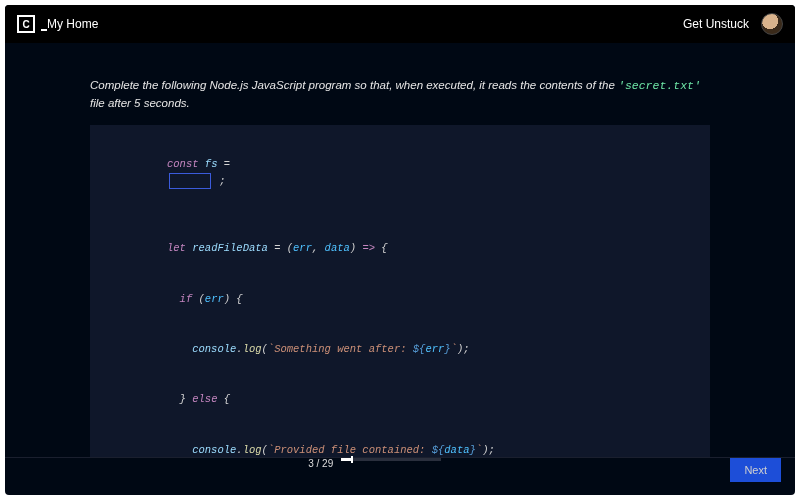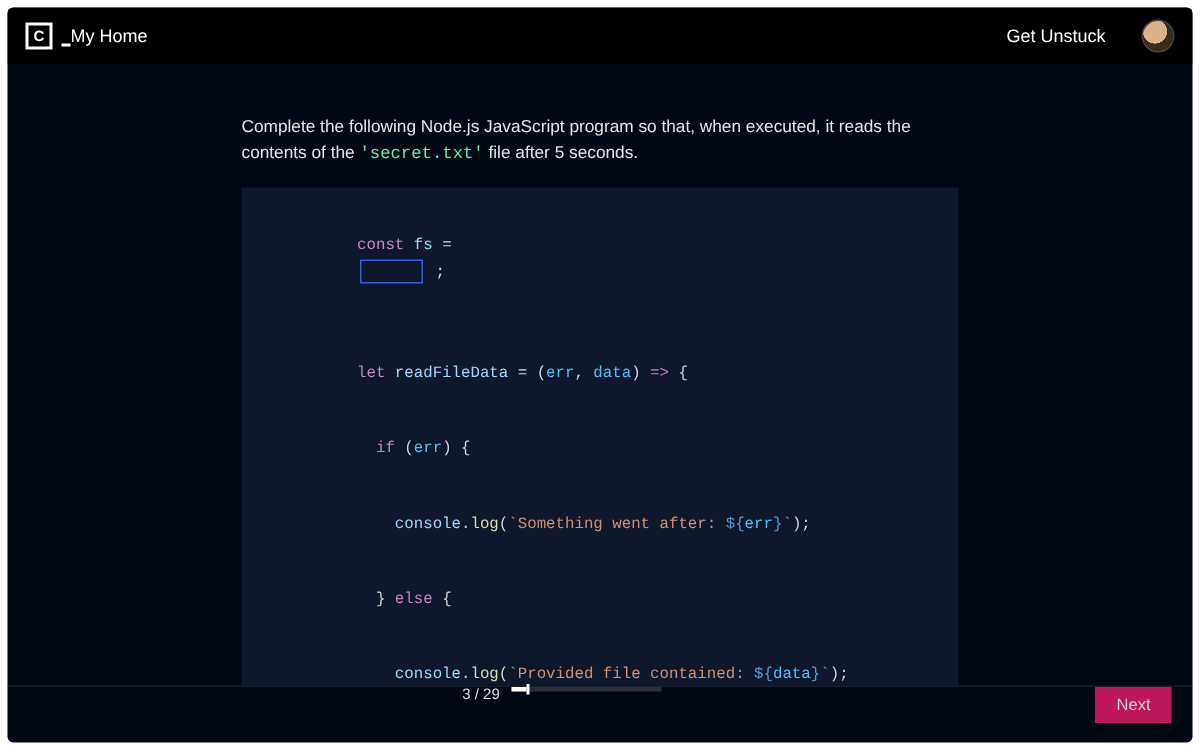--- a/index.html
+++ b/index.html
@@ -4,42 +4,42 @@
 <style>
   * { box-sizing: border-box; margin: 0; padding: 0; }
   html, body { width: 800px; height: 500px; overflow: hidden; font-family: -apple-system, BlinkMacSystemFont, "Segoe UI", Helvetica, Arial, sans-serif; }
   body { background: #ffffff; }
   .frame { position: absolute; top: 5px; left: 5px; right: 5px; bottom: 5px; background: #000814; border-radius: 4px; overflow: hidden; display: flex; flex-direction: column; }
   .topbar { height: 38px; background: #000000; display: flex; align-items: center; padding: 0 12px; color: #fff; font-size: 12px; }
   .logo { width: 18px; height: 18px; border: 2px solid #fff; display: flex; align-items: center; justify-content: center; font-size: 10px; font-weight: 600; margin-right: 4px; }
   .logo-cursor { width: 6px; height: 6px; border-bottom: 2px solid #fff; margin-left: 2px; margin-top: 8px; }
   .home { }
   .spacer { flex: 1; }
-  .unstuck { margin-right: 24px; }
+  .unstuck { margin-right: 12px; }
   .avatar { width: 22px; height: 22px; border-radius: 50%; background: radial-gradient(circle at 40% 35%, #d9b38c 0 45%, #3a2a1a 46% 100%); border: 1px solid #444; }
   .content { flex: 1; overflow: hidden; padding: 0 0 0 0; }
-  .inner { width: 478px; margin: 0 auto; padding-top: 34px; color: #e6e6e6; font-size: 11.5px; line-height: 1.45; }
+  .inner { width: 620px; margin: 0 auto; padding-top: 34px; color: #e6e6e6; font-size: 11.5px; line-height: 1.45; font-style: italic; }
   .prompt { margin-bottom: 14px; }
   .code-str { font-family: "SFMono-Regular", Consolas, "Liberation Mono", Menlo, monospace; color: #6ee7a8; }
   .codeblock { background: #0f172a; padding: 14px 14px 18px 14px; font-family: "SFMono-Regular", Consolas, "Liberation Mono", Menlo, monospace; font-size: 10.5px; line-height: 1.6; color: #c9d1e4; }
   .blank { display: inline-block; min-width: 42px; height: 16px; border: 1px solid #3b5bdb; vertical-align: middle; margin: 0 2px; }
   .tk-kw { color: #c586c0; }
   .tk-var { color: #9cdcfe; }
   .tk-op { color: #d4d4d4; }
   .tk-fn { color: #dcdcaa; }
   .tk-str { color: #ce9178; }
   .tk-tmpl { color: #569cd6; }
   .tk-id { color: #4fc1ff; }
   .codeline { white-space: pre; }
   .footer { height: 38px; border-top: 1px solid #1a1f2e; display: flex; align-items: flex-start; padding: 0 14px; color: #aaa; font-size: 10.5px; }
   .progress-label { margin-left: auto; margin-right: 8px; color: #ddd; font-size: 10px; }
   .progress-track { width: 100px; height: 3px; background: #2a2f3d; position: relative; }
   .progress-fill { position: absolute; left: 0; top: 0; bottom: 0; width: 10%; background: #fff; }
   .progress-knob { position:absolute; left:10%; top:-2px; width:2px; height:7px; background:#fff;}
-  .next-btn { background: #be185d; color: #d0d0d0; font-size: 11px; padding: 6px 14px; border: none; cursor: pointer; }
+  .next-btn { background: #1d4ed8; color: #d0d0d0; font-size: 11px; padding: 6px 14px; border: none; cursor: pointer; }
 </style>
 </head>
 <body>
 
 <div class="frame">
 
   <div class="topbar">
     <div class="logo">C</div>
     <div class="logo-cursor"></div>
     <div class="home">My Home</div>

